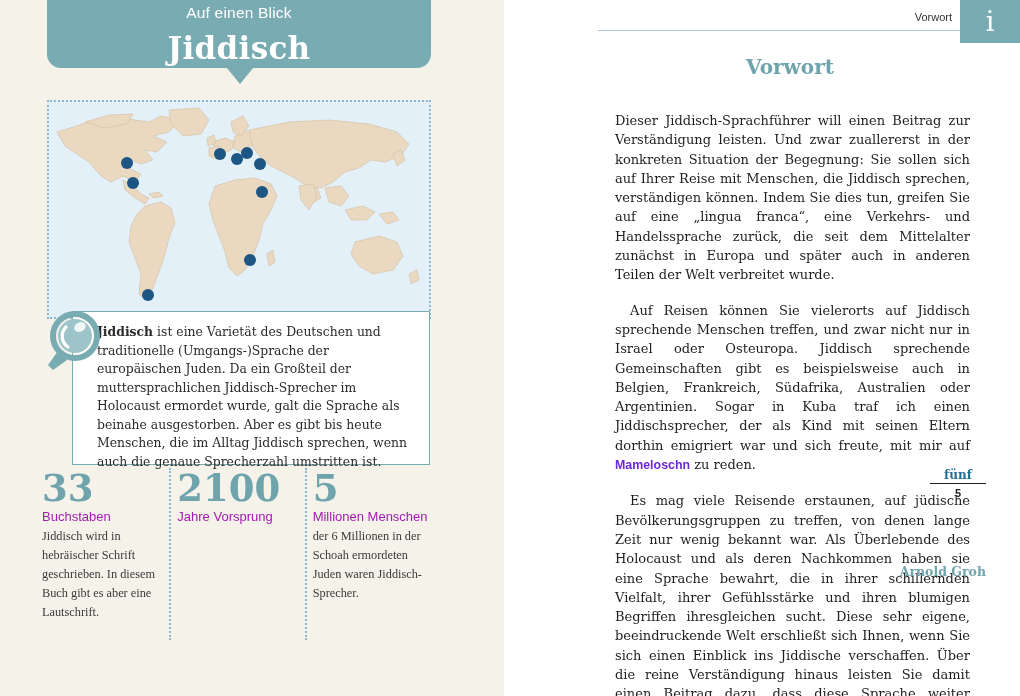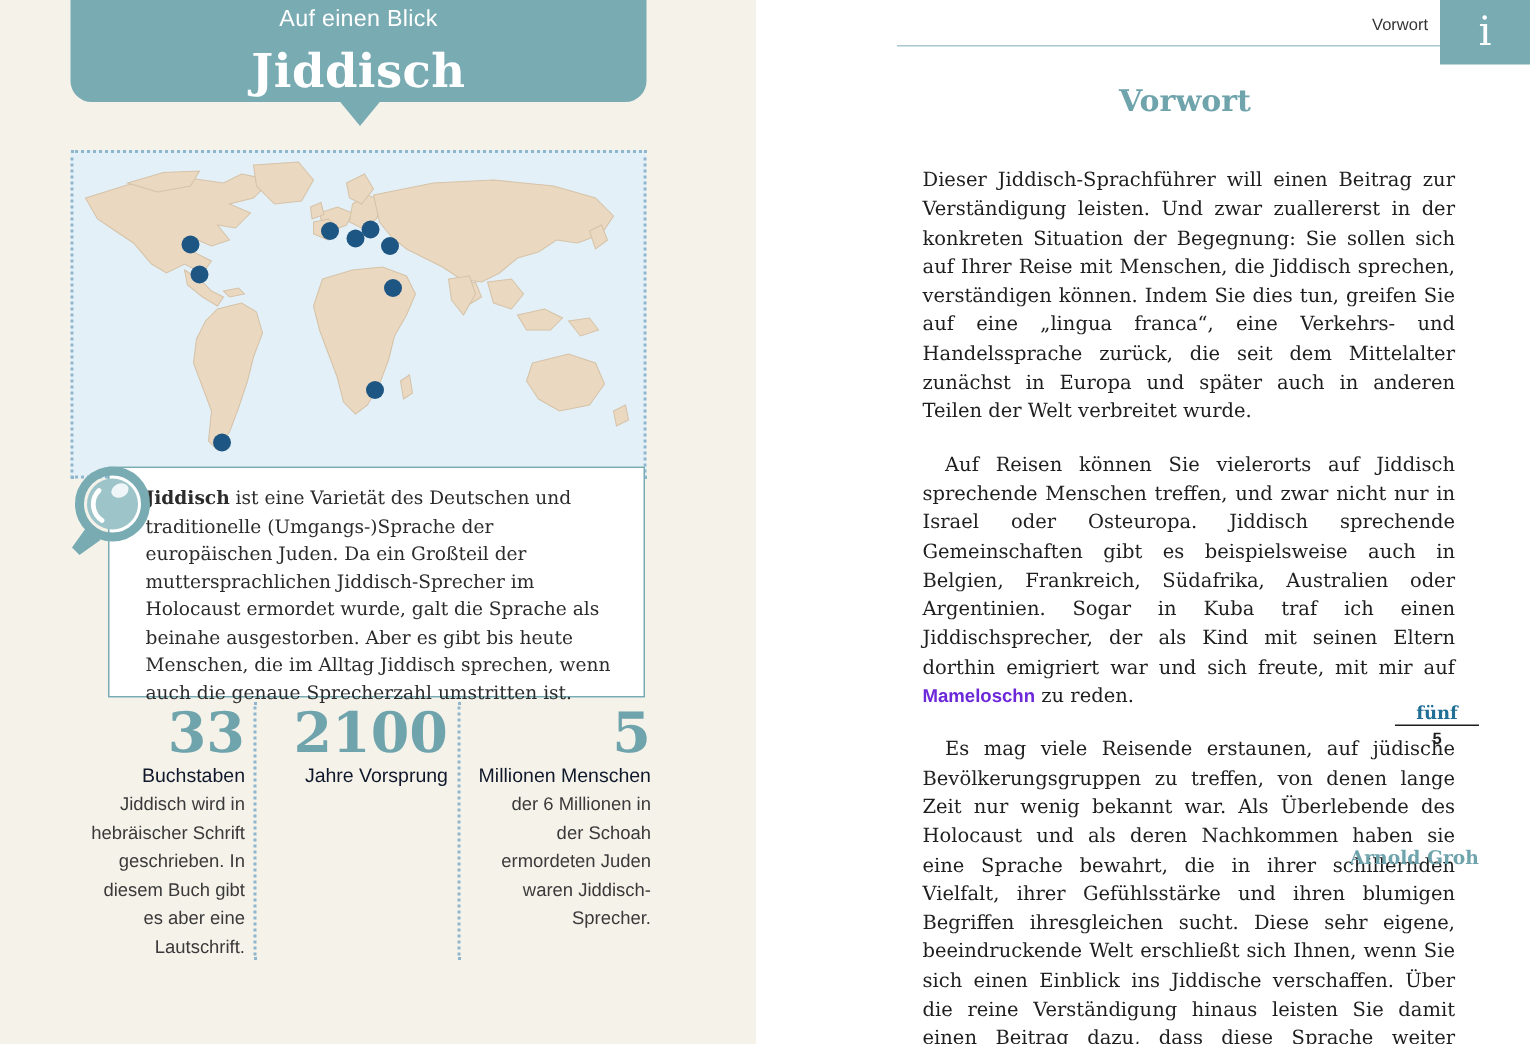--- a/index.html
+++ b/index.html
@@ -76,35 +76,34 @@
   }
   .infobox b { font-weight: bold; }
   .magnifier { position: absolute; left: 44px; top: 311px; width: 62px; height: 62px; }
 
   
   .stats {
     position: absolute; left: 36px; top: 468px;
     width: 404px; height: 172px;
     display: flex;
   }
-  .stat { flex: 1; text-align: right; position: relative; padding: 0 6px; box-sizing: border-box; }
+  .stat { flex: 1; text-align: left; position: relative; padding: 0 6px; box-sizing: border-box; }
   .stat + .stat { border-left: 2px dotted #8fb6cd; }
   .stat-num {
     font-family: "DejaVu Serif", serif; font-weight: bold;
     font-size: 37px; line-height: 40px; color: #6fa4ad;
   }
   .stat-label {
     font-family: "Liberation Sans", sans-serif;
-    font-size: 13px; line-height: 18px; color: #0f172a;
+    font-size: 13px; line-height: 18px; color: #a21caf;
   }
   .stat-desc {
-    font-family: Liberation Sans, sans-serif;
+    font-family: Liberation Serif, serif;
     font-size: 12.3px; line-height: 19px; color: #3a3a3a;
     margin-top: 1px;
-    margin-left: 12px;
   }
 
   
   .right-page {
     position: absolute; left: 560px; top: 0;
     width: 460px; height: 517px;
     background: #ffffff;
   }
   .rh-rule {
     position: absolute; left: 38px; top: 30px;

